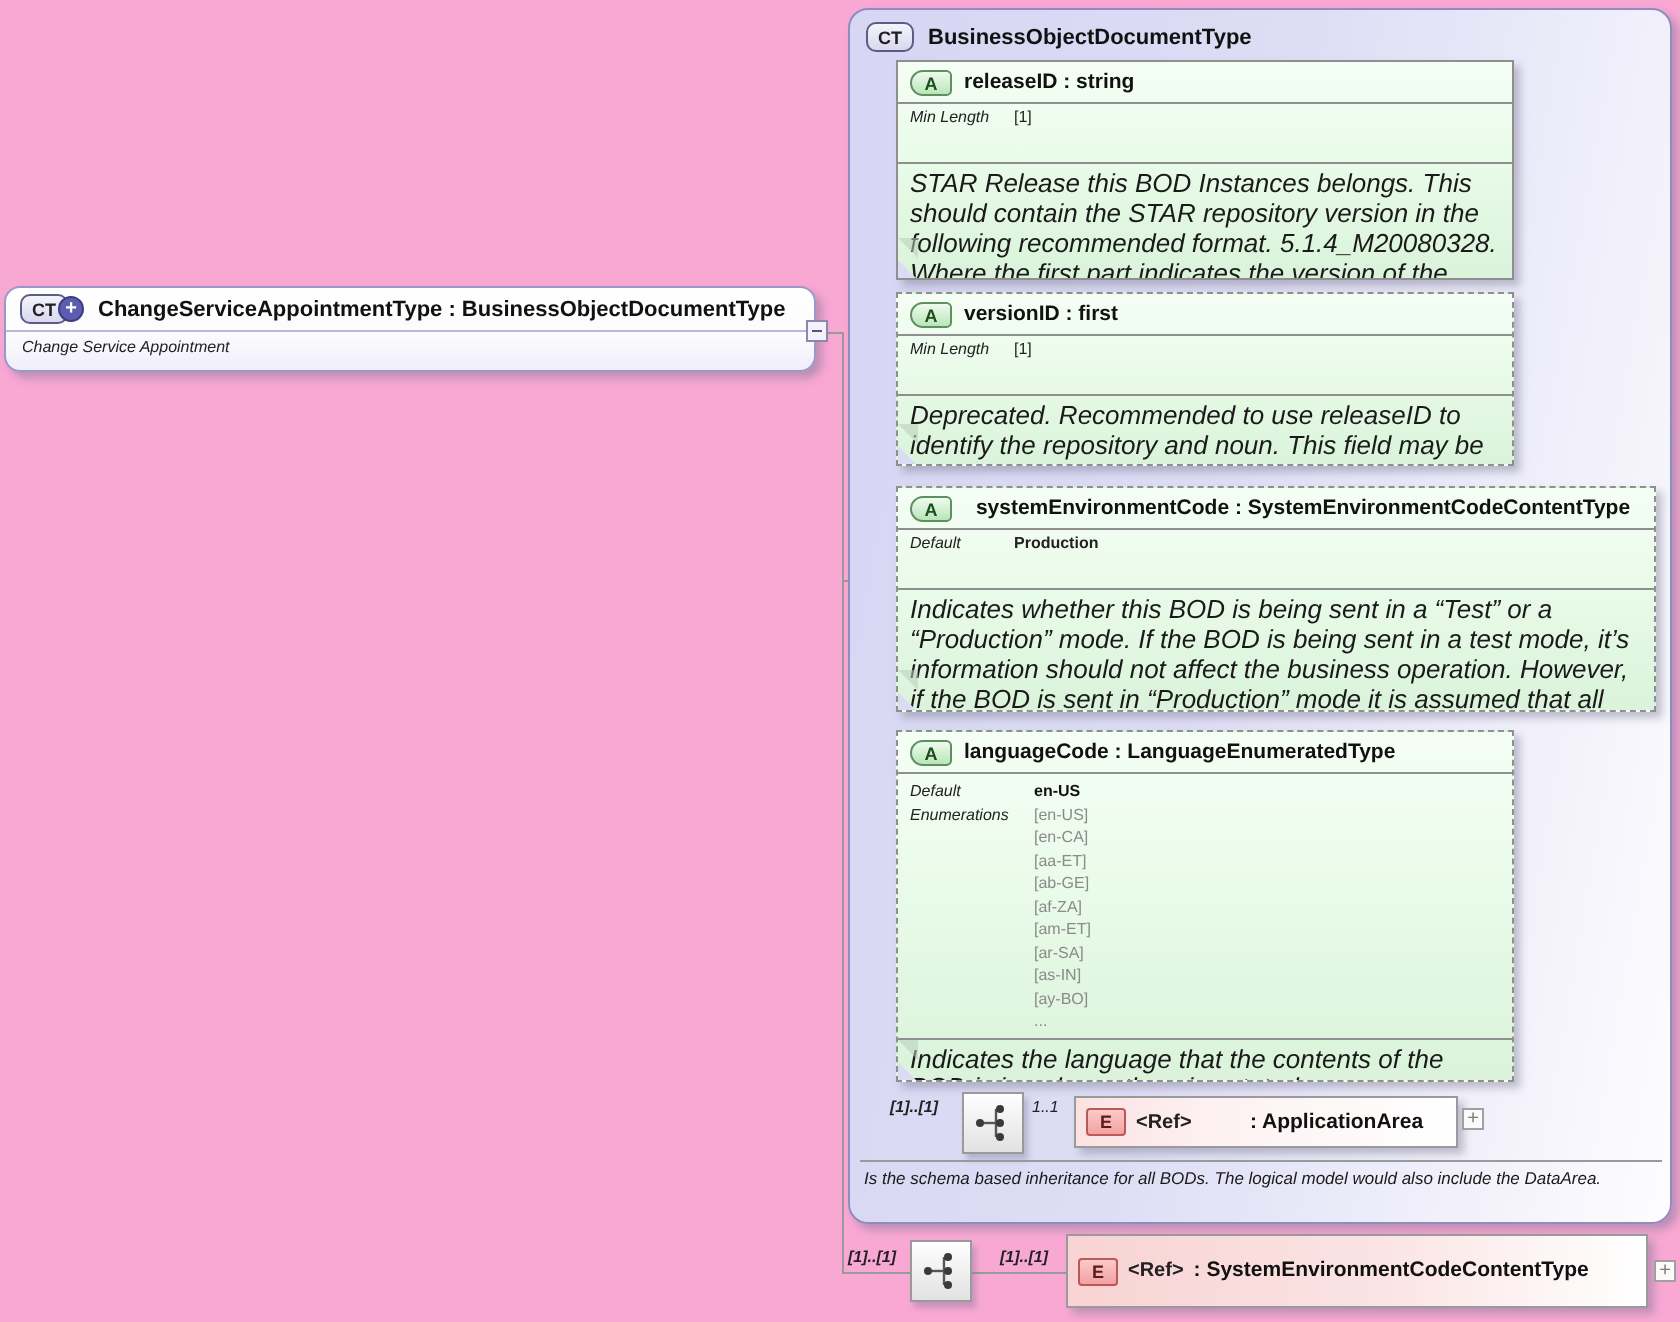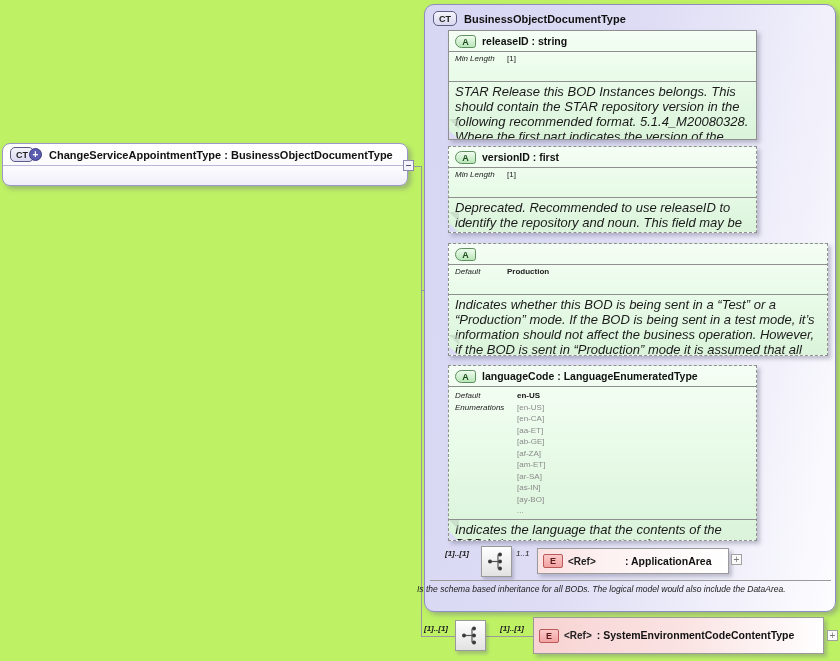--- a/index.html
+++ b/index.html
@@ -1,17 +1,17 @@
 <!DOCTYPE html>
 <html><head>
 <meta charset="utf-8">
 <style>
   * { margin:0; padding:0; box-sizing:border-box; }
   body { font-family:"Liberation Sans", sans-serif; background:#ffffff; }
-  #canvas { position:relative; width:840px; height:661px; background:#bef264; overflow:hidden; }
+  #canvas { position:relative; width:840px; height:661px; background:#f9a8d4; overflow:hidden; }
 
   
   .hline, .vline { position:absolute; background:#9a9a9a; }
   .hline { height:1px; }
   .vline { width:1px; }
 
   
   .card-label { position:absolute; font-size:8px; font-style:italic; font-weight:bold; color:#222; white-space:nowrap; }
 
   
@@ -140,20 +140,21 @@
       <span class="facet-value plain">[1]</span>
     </div>
     <div class="attr-desc" style="padding-bottom:0;">Deprecated. Recommended to use releaseID to identify the repository and noun. This field may be removed in the next major version of the STAR repository.</div>
     <div class="fold-shade"></div>
     <div class="fold-corner"></div>
   </div>
 
   <div class="attr-box optional" style="left:448px; top:243px; width:380px; height:113px;">
     <div class="attr-header">
       <span class="a-badge">A</span>
+      <span class="attr-title wrap-center">systemEnvironmentCode : SystemEnvironmentCodeContentType</span>
     </div>
     <div class="facet-row">
       <span class="facet-label">Default</span>
       <span class="facet-value">Production</span>
     </div>
     <div class="attr-desc">Indicates whether this BOD is being sent in a “Test” or a “Production” mode. If the BOD is being sent in a test mode, it’s information should not affect the business operation. However, if the BOD is sent in “Production” mode it is assumed that all test has been complete and the contents of the BOD are to affect the operation of the receiving business application(s).</div>
     <div class="fold-shade"></div>
     <div class="fold-corner"></div>
   </div>
 
@@ -199,30 +200,31 @@
   </div>
   <div class="card-label" style="left:516px; top:549px; font-weight:normal;">1..1</div>
   <div class="elem-box" style="left:537px; top:548px; width:192px; height:26px;">
     <span class="e-badge">E</span>
     <span class="ref-label" style="width:52px;">&lt;Ref&gt;</span>
     <span class="type-label">: ApplicationArea</span>
   </div>
   <div class="expander" style="left:731px; top:554px;">+</div>
 
   <div class="hline" style="left:430px; top:580px; width:401px;"></div>
-  <div class="footnote" style="left:417px; top:584px; width:398px;">Is the schema based inheritance for all BODs. The logical model would also include the DataArea.</div>
+  <div class="footnote" style="left:432px; top:584px; width:398px;">Is the schema based inheritance for all BODs. The logical model would also include the DataArea.</div>
 
   <div class="src-box" style="left:2px; top:143px; width:406px; height:43px;">
     <div class="src-header">
       <span style="display:inline-flex; align-items:center;">
         <span class="ct-badge">CT</span>
         <span class="ct-plus">+</span>
       </span>
       <span class="type-title">ChangeServiceAppointmentType : BusinessObjectDocumentType</span>
     </div>
+    <div class="src-annotation">Change Service Appointment</div>
   </div>
   <div class="collapse-sq" style="left:403px; top:160px;"></div>
 
   <div class="card-label" style="left:424px; top:624px;">[1]..[1]</div>
   <div class="seq-box" style="left:455px; top:620px;">
     <svg width="19" height="21" viewBox="0 0 19 21">
       <line x1="3" y1="10.5" x2="11" y2="10.5" stroke="#555" stroke-width="1.2"></line>
       <line x1="11" y1="3.5" x2="11" y2="17.5" stroke="#555" stroke-width="1.2"></line>
       <circle cx="3" cy="10.5" r="2" fill="#3a3a3a"></circle>
       <circle cx="13" cy="3.5" r="2" fill="#3a3a3a"></circle>

